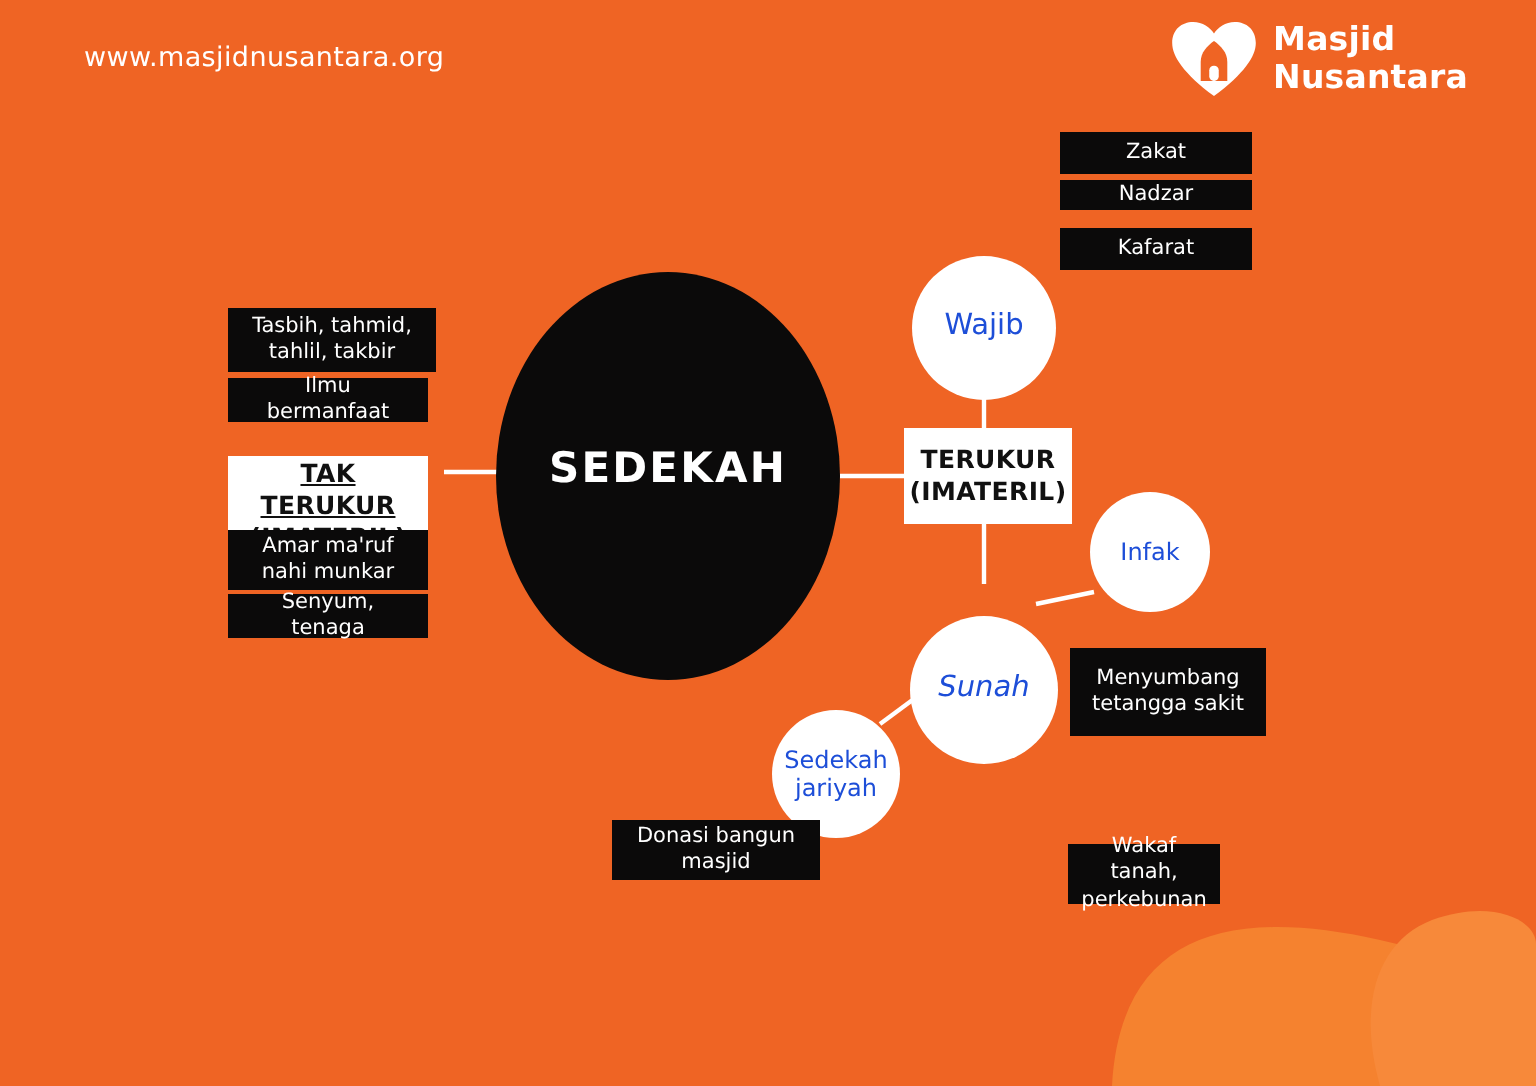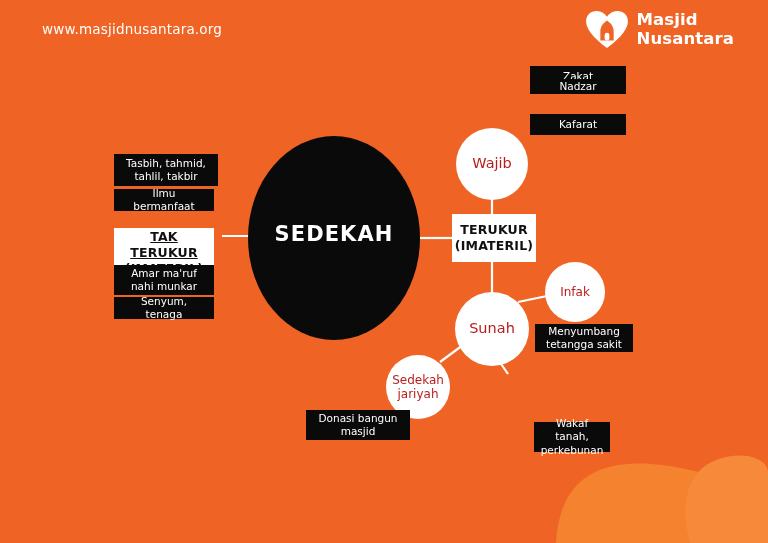--- a/index.html
+++ b/index.html
@@ -85,21 +85,21 @@
     margin-bottom: 9px;
   }
   .circle-black .body {
     font-size: 11px;
     line-height: 1.62;
   }
 
   .circle-white {
     border-radius: 50%;
     background: #ffffff;
-    color: #b91c1c;
+    color: #1d4ed8;
   }
   .circle-white .lbl {
     font-size: 14.5px;
     line-height: 1.18;
   }
   .circle-white.small .lbl { font-size: 12px; }
 
   .box-white {
     background: #ffffff;
     color: #111111;
@@ -178,31 +178,31 @@
   <div class="node box-black" style="left:114px; top:297px; width:100px; height:22px; white-space:pre-line;">Senyum, tenaga</div>
 
   <div class="node box-white" style="left:452px; top:214px; width:84px; height:48px; white-space:pre-line;">TERUKUR
 (IMATERIL)</div>
 
   <div class="node circle-white" style="left:456px; top:128px; width:72px; height:72px;">
     <span class="lbl">Wajib</span>
   </div>
 
   <div class="node box-black" style="left:530px; top:66px; width:96px; height:21px;">Zakat</div>
-  <div class="node box-black" style="left:530px; top:79px; width:96px; height:15px;">Nadzar</div>
+  <div class="node box-black" style="left:530px; top:90px; width:96px; height:15px;">Nadzar</div>
   <div class="node box-black" style="left:530px; top:114px; width:96px; height:21px;">Kafarat</div>
 
-  <div class="node circle-white" style="left:455px; top:292px; width:74px; height:74px;">
+  <div class="node circle-white" style="left:455px; top:308px; width:74px; height:74px;font-style:italic;">
     <span class="lbl">Sunah</span>
   </div>
 
-  <div class="node circle-white small" style="left:545px; top:262px; width:60px; height:60px;">
+  <div class="node circle-white small" style="left:545px; top:246px; width:60px; height:60px;">
     <span class="lbl">Infak</span>
   </div>
-  <div class="node box-black" style="left:535px; top:324px; width:98px; height:28px; white-space:pre-line;">Menyumbang
+  <div class="node box-black" style="left:535px; top:324px; width:98px; height:44px; white-space:pre-line;">Menyumbang
 tetangga sakit</div>
 
   <div class="node circle-white small" style="left:386px; top:355px; width:64px; height:64px;">
     <span class="lbl" style="white-space:pre-line;">Sedekah
 jariyah</span>
   </div>
   <div class="node box-black" style="left:306px; top:410px; width:104px; height:30px; white-space:pre-line;">Donasi bangun
 masjid</div>
 
   <div class="node box-black" style="left:534px; top:422px; width:76px; height:30px; white-space:pre-line;">Wakaf tanah,

